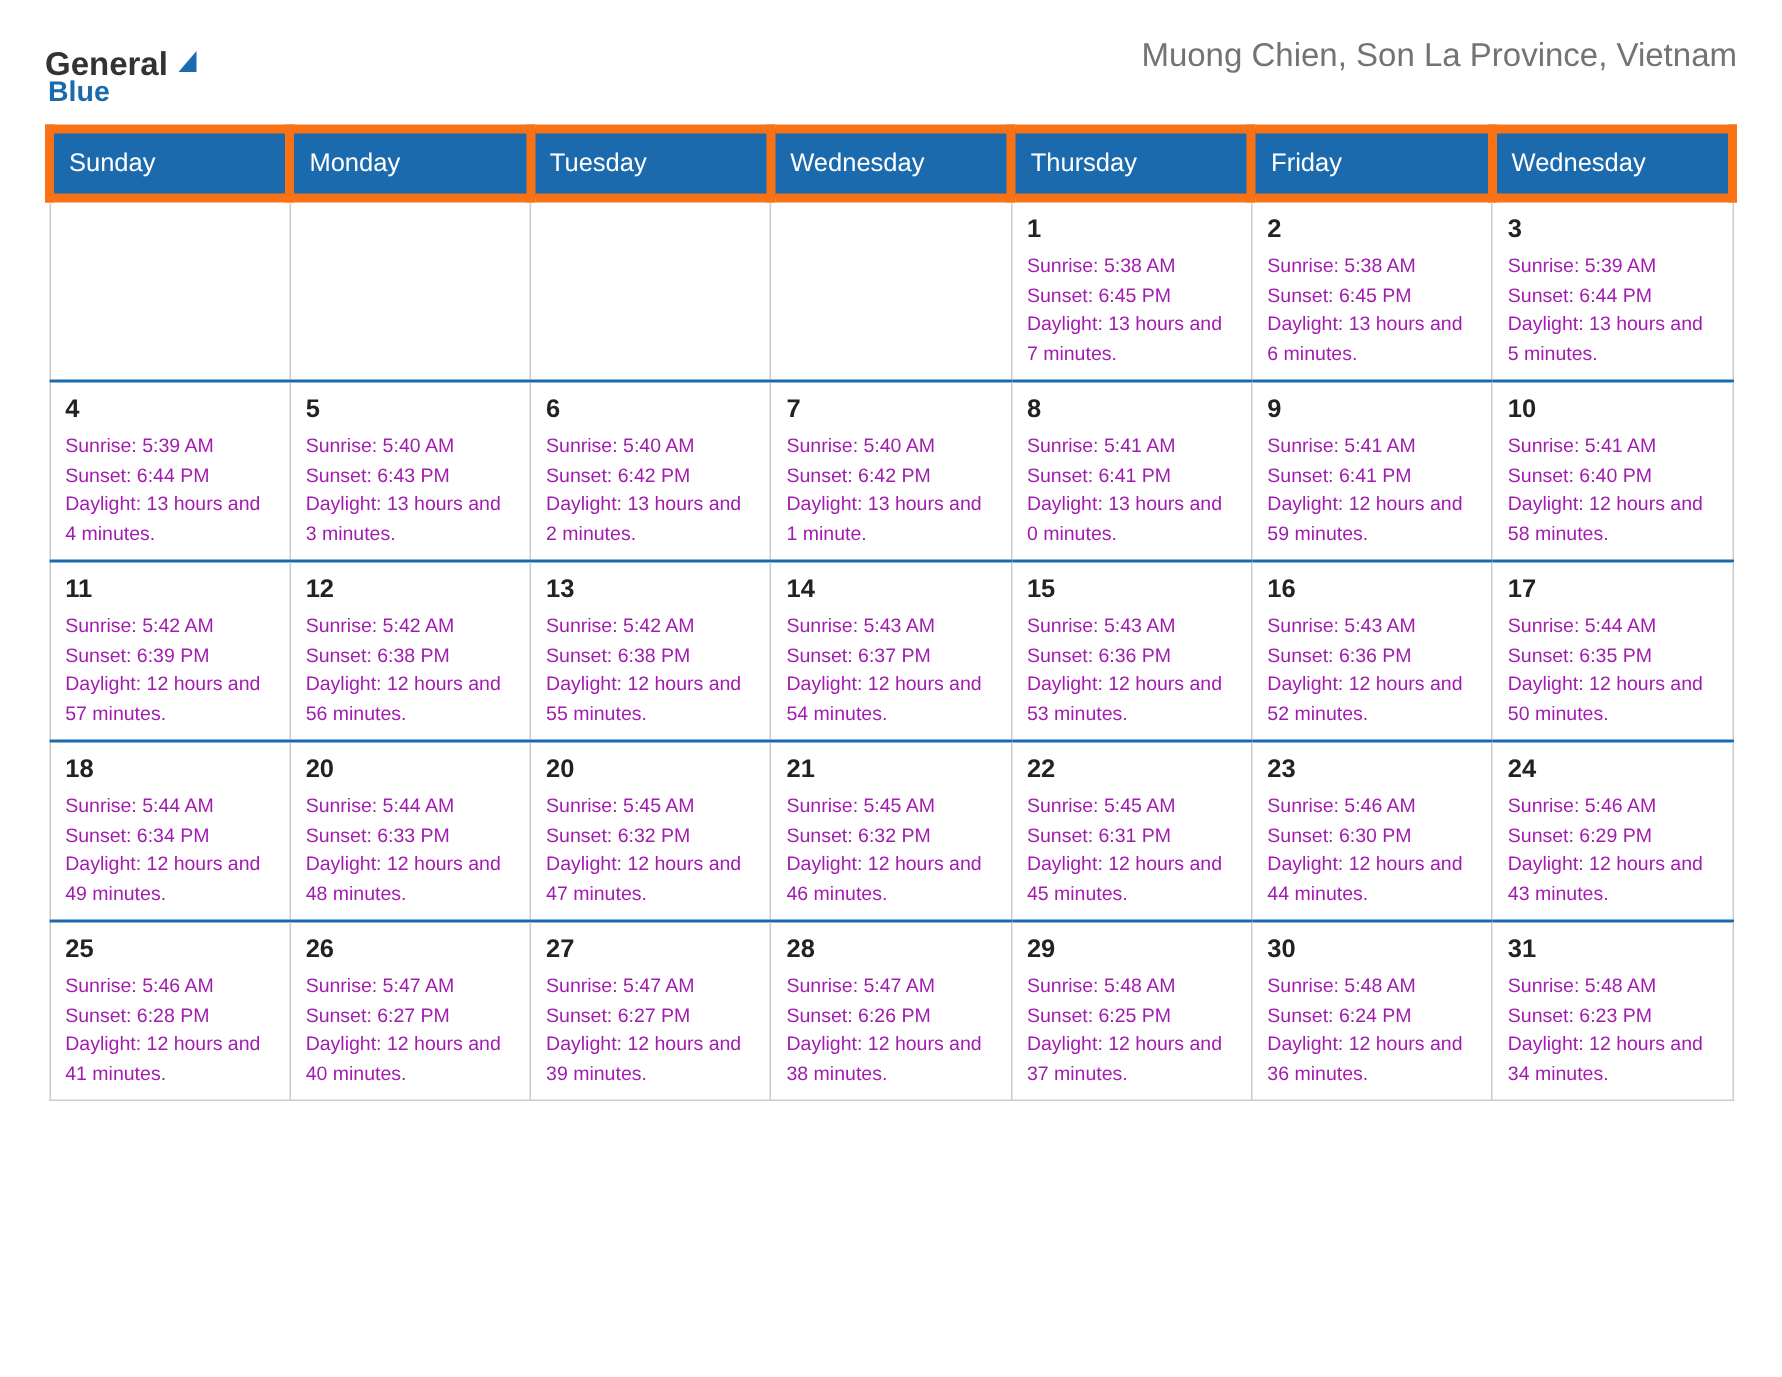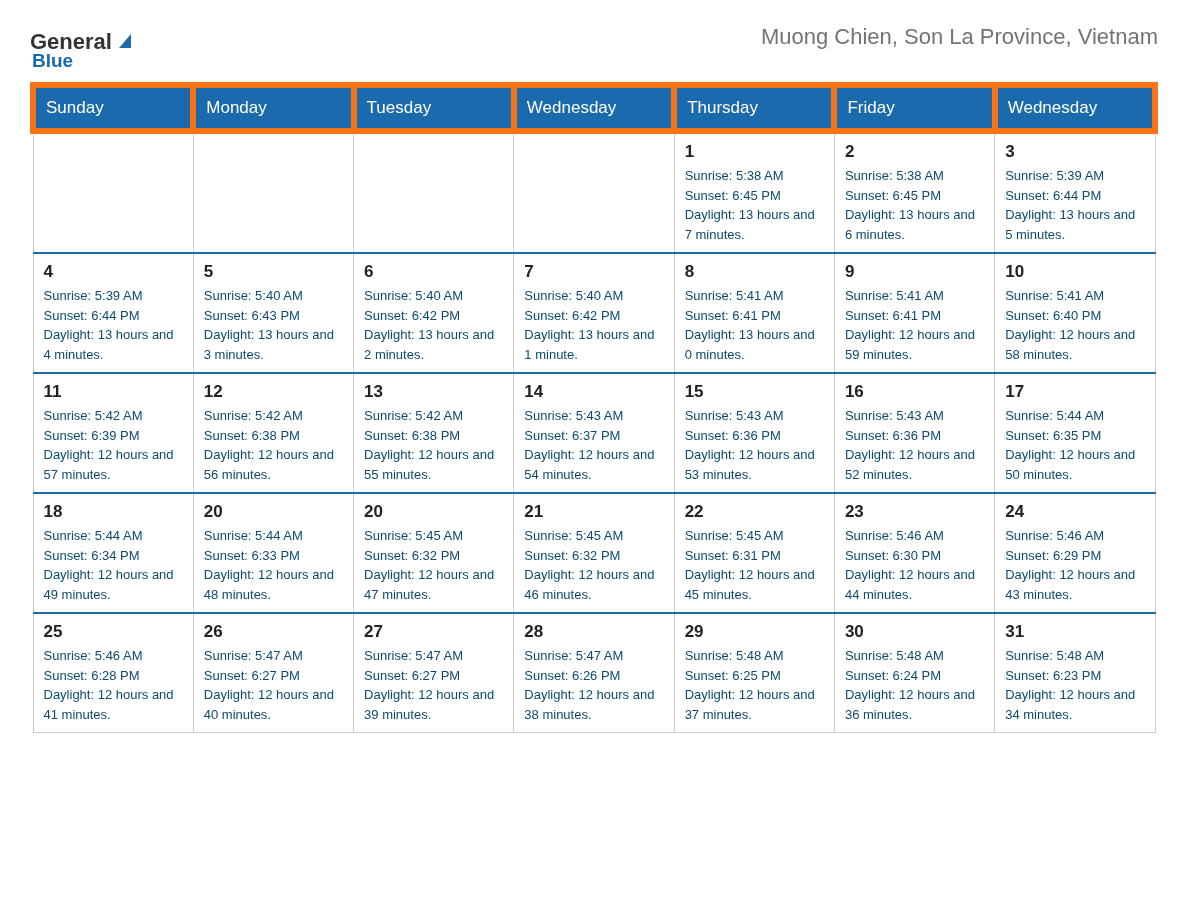--- a/index.html
+++ b/index.html
@@ -72,21 +72,21 @@
     }
     .day-number {
       font-size: 17px;
       font-weight: bold;
       color: #222;
       display: block;
       margin-bottom: 4px;
     }
     .day-info {
       font-size: 13px;
-      color: #0c4a6e;
+      color: #a21caf;
       line-height: 1.5;
     }
     .empty-cell {
       background: #f9f9f9;
     }
     .week-row td {
       border-top: 2px solid #1a6aad;
     }
   </style>
 </head>

